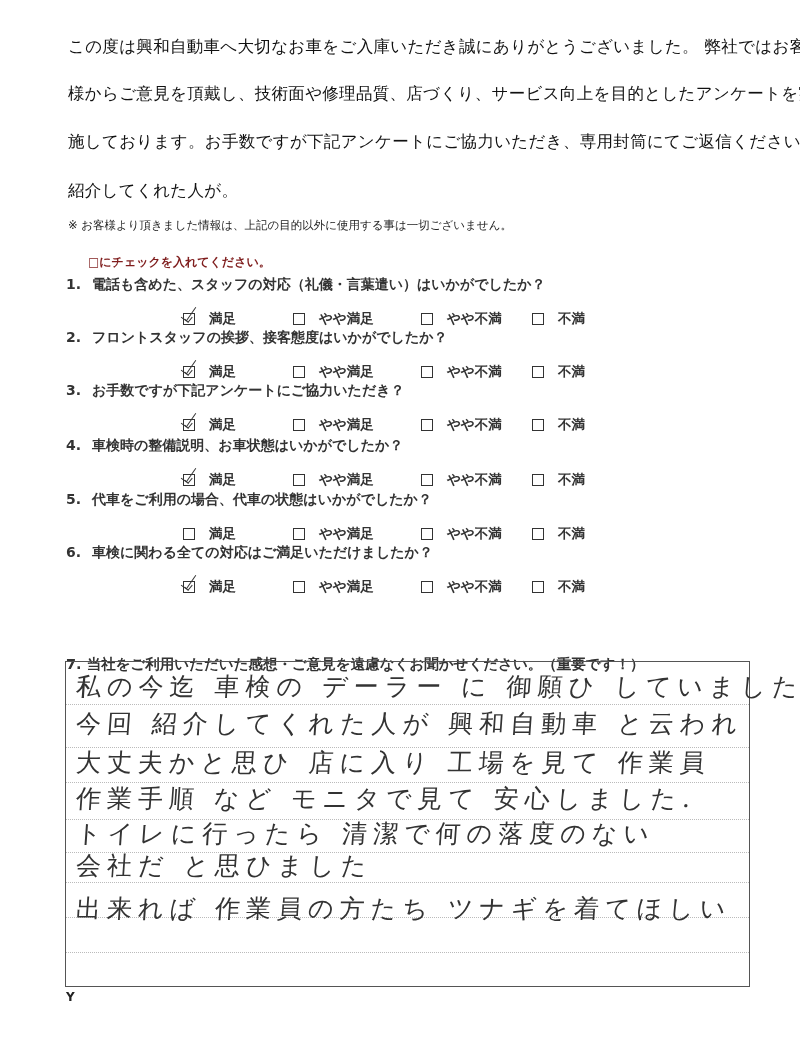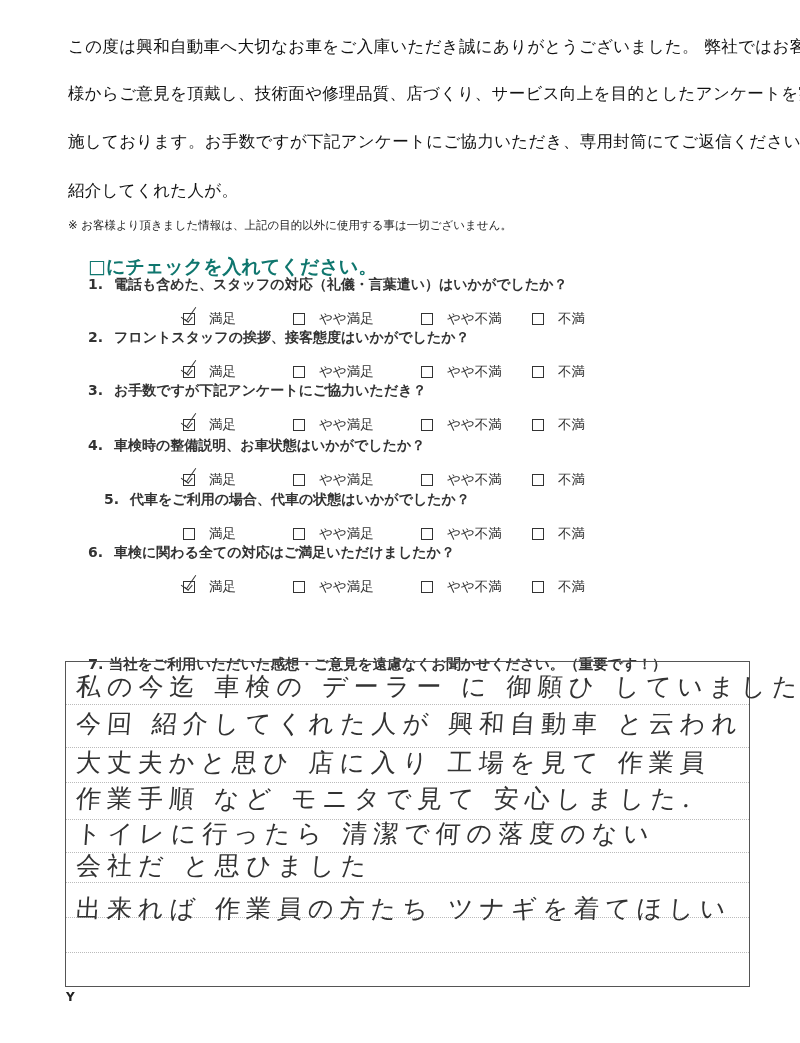--- a/index.html
+++ b/index.html
@@ -8,28 +8,28 @@
       font-family: "DejaVu Sans", sans-serif; color: #1a1a1a;
     }
     .intro-line {
       position: absolute; left: 68px; font-size: 16.5px; letter-spacing: 0.3px;
       white-space: nowrap; color: #111;
     }
     .note {
       position: absolute; left: 68px; top: 218px; font-size: 11.5px; color: #222; white-space: nowrap; text-align: right;
     }
     .instruction {
-      position: absolute; left: 88px; top: 254px; font-size: 19px; font-weight: bold; color: #0f766e; white-space: nowrap;
+      position: absolute; left: 88px; top: 254px; font-size: 12px; font-weight: bold; color: #7f1d1d; white-space: nowrap;
     }
     .question {
-      position: absolute; left: 88px; font-size: 14px; font-weight: bold; color: #333; white-space: nowrap;
+      position: absolute; left: 66px; font-size: 14px; font-weight: bold; color: #333; white-space: nowrap;
     }
     .q-num { display: inline-block; width: 26px; }
     .opt {
-      position: absolute; display: flex; align-items: center; font-size: 13.5px; font-weight: normal; color: #333; white-space: nowrap;
+      position: absolute; display: flex; align-items: center; font-size: 13.5px; font-weight: bold; color: #333; white-space: nowrap;
     }
     .box {
       width: 10px; height: 10px; border: 1.5px solid #333; margin-right: 14px; position: relative; display: inline-block;
     }
     .box.checked::after {
       content: ""; position: absolute; left: 1px; top: -10px; width: 6px; height: 16px;
       border-right: 1.6px solid #333; border-bottom: 1.6px solid #333; transform: rotate(35deg);
     }
     .box.checked::before {
       content: ""; position: absolute; left: 2px; top: 1px; width: 4px; height: 6px;
@@ -124,21 +124,21 @@
       <span>やや満足</span>
     </label>
     <label class="opt" style="left: 421px; top: 471px;">
       <span class="box"></span>
       <span>やや不満</span>
     </label>
     <label class="opt" style="left: 532px; top: 471px;">
       <span class="box"></span>
       <span>不満</span>
     </label>
-    <div class="question" style="top: 491px; margin-left: 16px;"><span class="q-num">5.</span><span>代車をご利用の場合、代車の状態はいかがでしたか？</span></div>
+    <div class="question" style="top: 491px;"><span class="q-num">5.</span><span>代車をご利用の場合、代車の状態はいかがでしたか？</span></div>
     <label class="opt" style="left: 183px; top: 525px;">
       <span class="box"></span>
       <span>満足</span>
     </label>
     <label class="opt" style="left: 293px; top: 525px;">
       <span class="box"></span>
       <span>やや満足</span>
     </label>
     <label class="opt" style="left: 421px; top: 525px;">
       <span class="box"></span>

